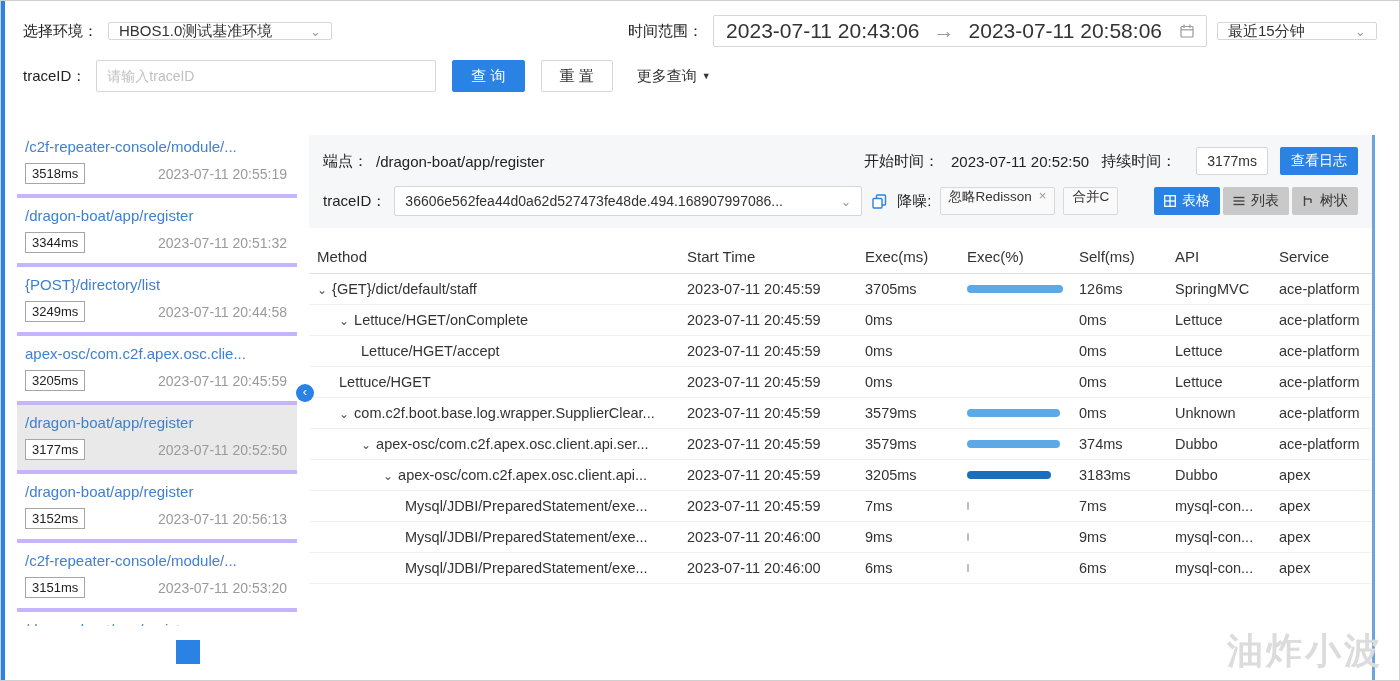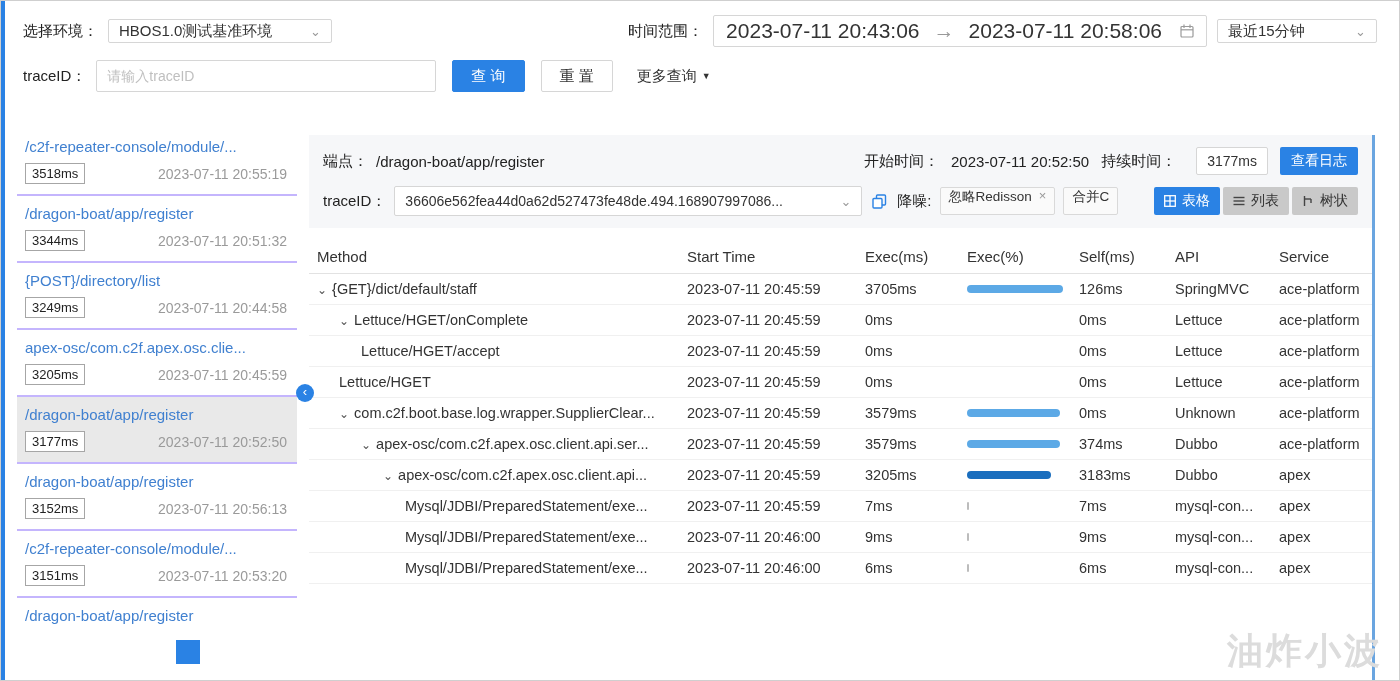--- a/index.html
+++ b/index.html
@@ -8,40 +8,40 @@
     position:relative;font-family:"Liberation Sans",sans-serif;background:#fff;
     border:1px solid #cfcfcf;overflow:hidden;color:#222;
     --accent:#2a82e4;
   }
   .left-accent{position:absolute;left:0;top:0;width:4px;height:100%;background:var(--accent);z-index:6}
 
   
   .topbar{padding:14px 22px 0 22px}
   .form-row{display:flex;align-items:center;margin-bottom:13px}
   .flabel{font-size:15px;color:#222;margin-right:10px;white-space:nowrap}
-  .select{height:24px;border:1px solid #d6d6d6;border-radius:2px;background:#fff;display:flex;align-items:center;justify-content:space-between;padding:0 10px;font-size:15px;color:#333;cursor:pointer}
+  .select{height:18px;border:1px solid #d6d6d6;border-radius:2px;background:#fff;display:flex;align-items:center;justify-content:space-between;padding:0 10px;font-size:15px;color:#333;cursor:pointer}
   .env-select{width:224px}
   .preset-select{width:160px}
   .sel-caret{color:#999;font-size:13px;margin-left:8px}
   .spacer{flex:1}
   .range{height:32px;border:1px solid #d6d6d6;border-radius:2px;display:flex;align-items:center;gap:14px;padding:0 12px;font-size:21px;color:#333;margin-right:10px;cursor:pointer}
   .range-arrow{color:#999}
   .cal-icon{margin-left:4px;display:inline-flex}
   .trace-input{width:340px;height:32px;border:1px solid #d6d6d6;border-radius:2px;padding:0 10px;font-size:14px;color:#333;outline:none}
   .trace-input::placeholder{color:#bfbfbf}
   .btn{height:32px;padding:0 18px;border:1px solid #d6d6d6;background:#fff;border-radius:2px;font-size:15px;color:#333;margin-left:16px;cursor:pointer}
   .btn.primary{background:var(--accent);border-color:var(--accent);color:#fff}
   .more-link{font-size:15px;color:#333;margin-left:24px;cursor:pointer;display:inline-flex;align-items:center;gap:5px;text-decoration:none}
   .mini-caret{font-size:9px;color:#333}
 
   
   .content{position:absolute;top:128px;left:4px;right:0;bottom:0;display:flex}
   .sidebar{width:292px;padding-left:12px;display:flex;flex-direction:column}
   .trace-list{flex:1;overflow:hidden}
-  .trace-item{padding:9px 10px 10px 8px;border-bottom:2px solid #c4b5fd;cursor:pointer}
+  .trace-item{padding:9px 10px 10px 8px;border-bottom:4px solid #c4b5fd;cursor:pointer}
   .trace-item.selected{background:#e9e9e9}
   .trace-title{color:#4080d0;font-size:15px;margin-bottom:8px;white-space:nowrap;overflow:hidden}
   .trace-meta{display:flex;justify-content:space-between;align-items:center}
   .badge{border:1px solid #a6a6a6;padding:2px 6px;font-size:13px;color:#222;background:#fff}
   .trace-time{color:#9a9a9a;font-size:14px}
   .pagination{display:flex;align-items:center;gap:15px;padding:14px 2px 16px 4px;font-size:15px;color:#333}
   .page-item{cursor:pointer;min-width:16px;text-align:center}
   .page-item.ellipsis{color:#999;font-size:10px;letter-spacing:1px}
   .page-item.active{background:var(--accent);color:#fff;width:24px;height:24px;line-height:24px}
   .page-item.arrow{font-size:19px;line-height:18px}

